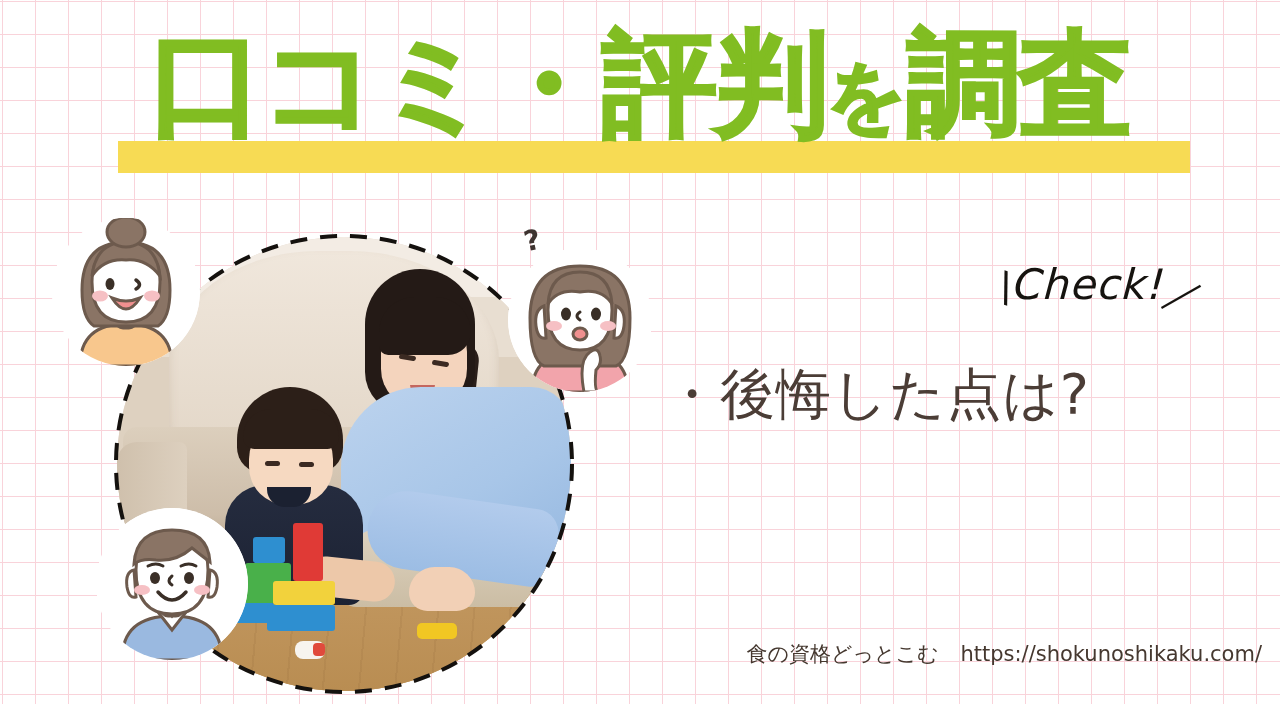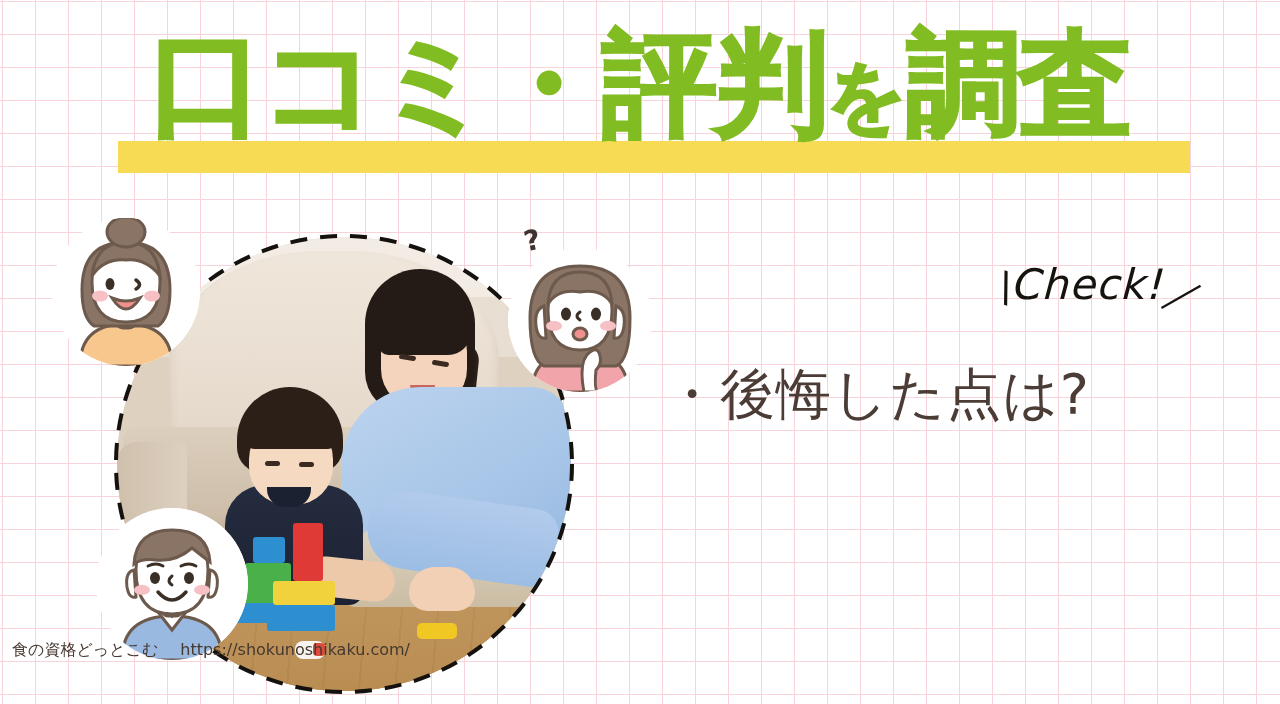--- a/index.html
+++ b/index.html
@@ -275,26 +275,26 @@
     font-size: 55px;
     line-height: 92px;
     color: #4b3d36;
     white-space: nowrap;
     letter-spacing: 1px;
   }
 
   
   #footer {
     position: absolute;
-    left: 12px;
+    left: 4px;
     top: 640px;
     width: 1258px;
-    text-align: left;
+    text-align: right;
     font-family: "DejaVu Sans", sans-serif;
-    font-size: 16px;
+    font-size: 21px;
     color: #45382f;
     white-space: nowrap;
   }
   #footer .site { margin-right: 22px; }
 </style>
 </head>
 <body>
 
 <div id="canvas">
 

